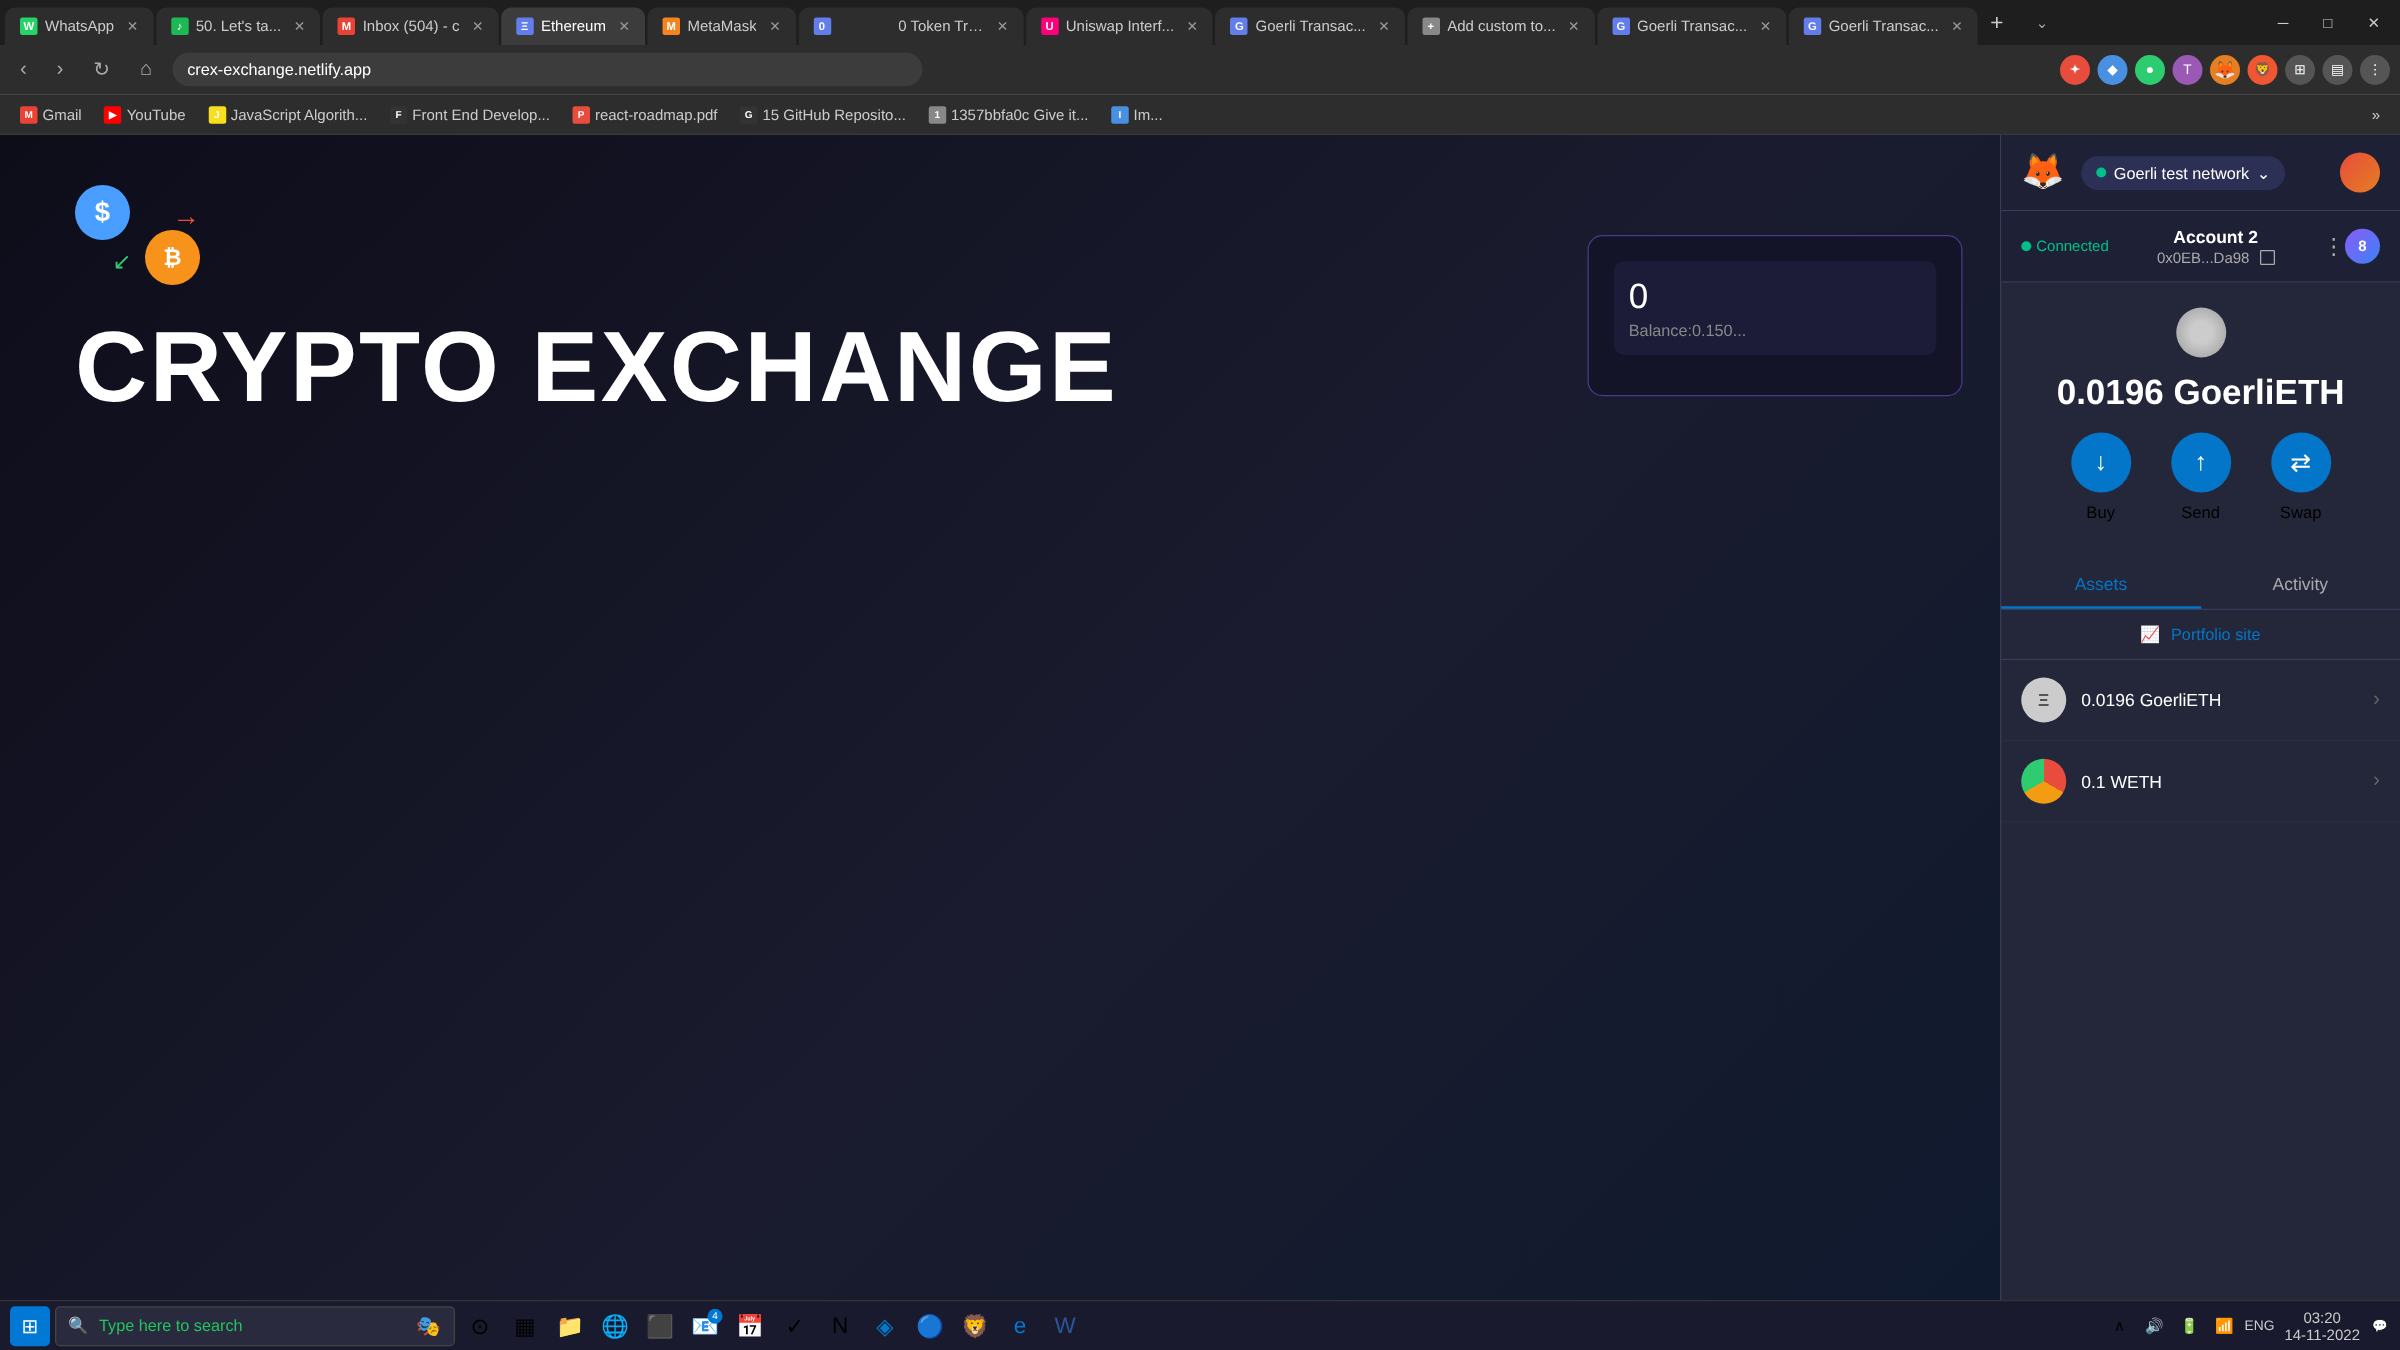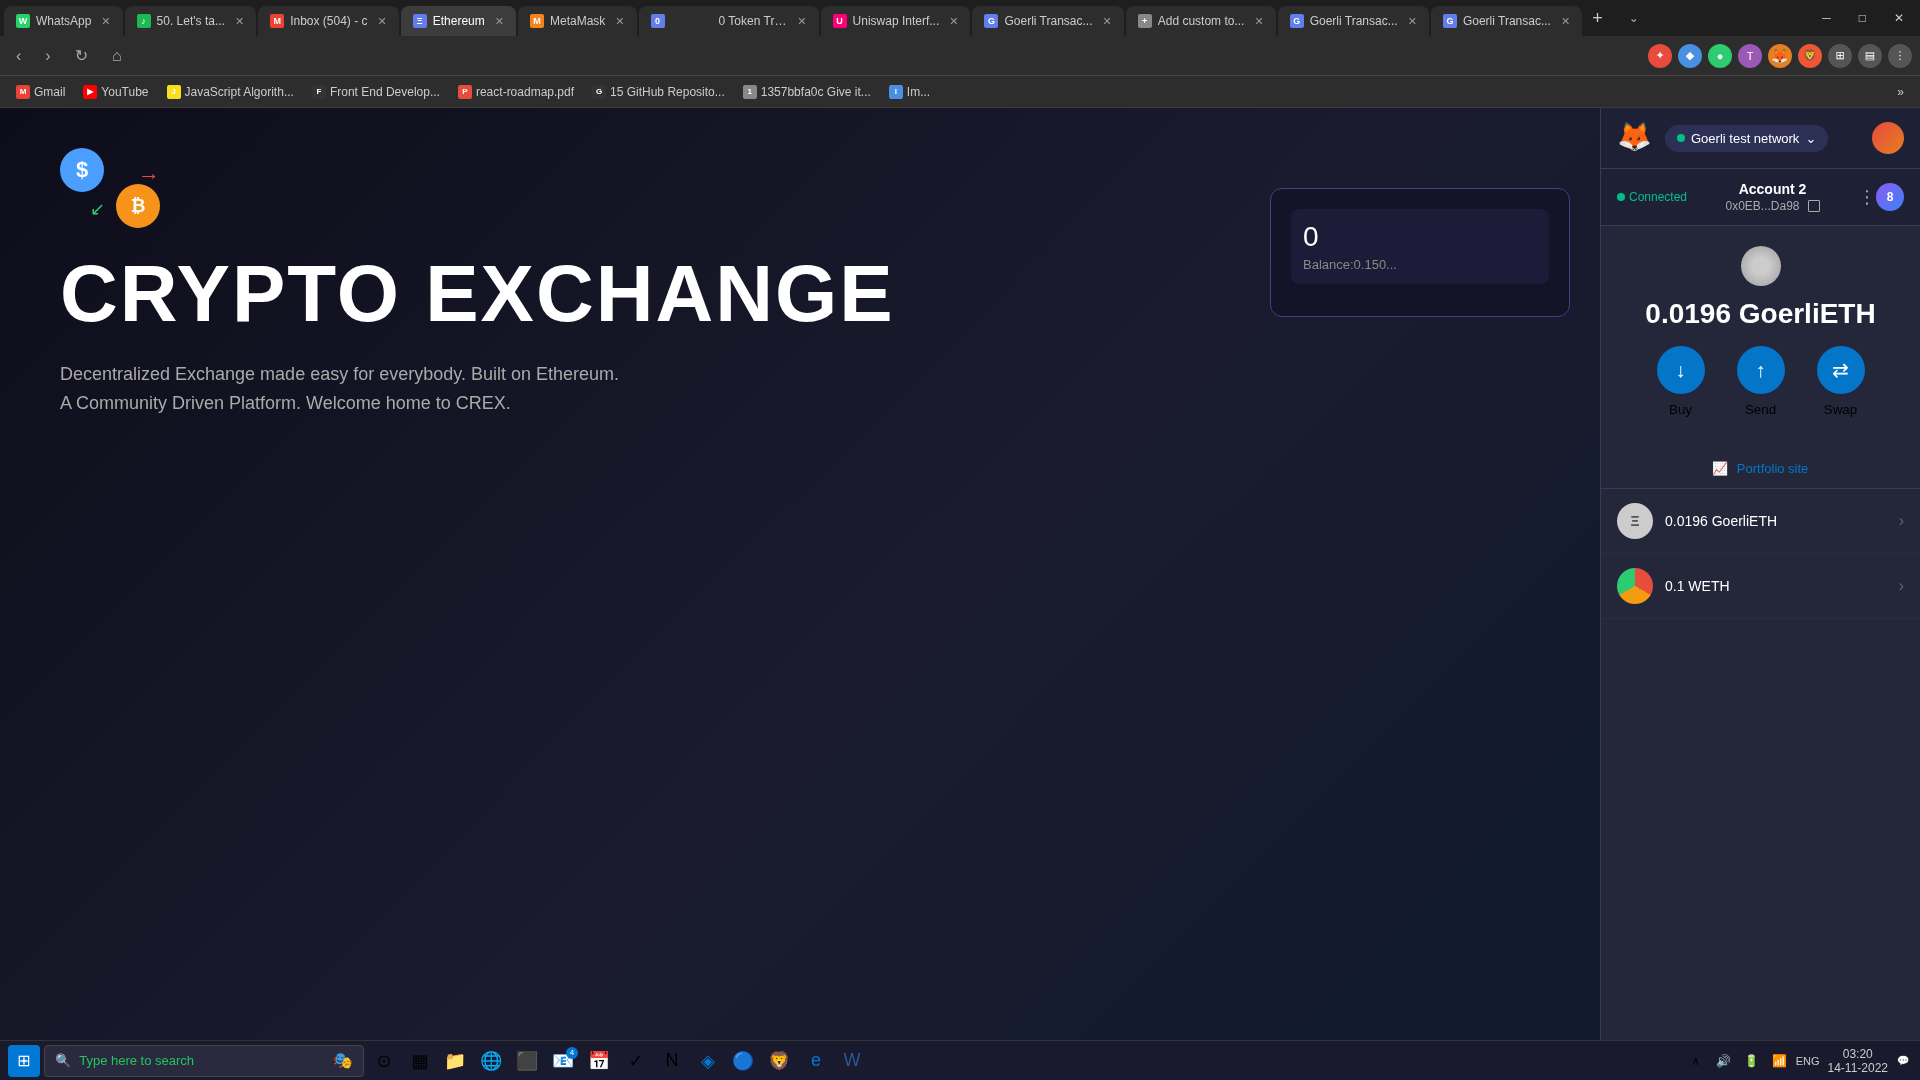--- a/index.html
+++ b/index.html
@@ -172,20 +172,21 @@
       <button class="win-btn">□</button>
       <button class="win-btn close">✕</button>
     </div>
   </div>
 
   <div class="address-bar">
     <button class="nav-btn">‹</button>
     <button class="nav-btn">›</button>
     <button class="nav-btn">↻</button>
     <button class="nav-btn">⌂</button>
+    <input class="address-input" type="text" value="crex-exchange.netlify.app" style="">
     <div class="toolbar-icons">
       <div class="toolbar-icon" style="background:#e74c3c;color:white;font-size:11px;">✦</div>
       <div class="toolbar-icon" style="background:#4a90e2;color:white;font-size:11px;">◆</div>
       <div class="toolbar-icon" style="background:#2ecc71;color:white;font-size:11px;">●</div>
       <div class="toolbar-icon" style="background:#9b59b6;color:white;font-size:11px;">T</div>
       <div class="toolbar-icon" style="background:#e67e22;color:white;font-size:14px;">🦊</div>
       <div class="toolbar-icon" style="background:#F05632;color:white;font-size:11px;">🦁</div>
       <div class="toolbar-icon" style="background:#555;color:white;font-size:11px;">⊞</div>
       <div class="toolbar-icon" style="background:#555;color:white;font-size:11px;">▤</div>
       <div class="toolbar-icon" style="background:#555;color:white;font-size:11px;">⋮</div>
@@ -238,21 +239,20 @@
     <div class="website-logo">
       <div class="logo-icon" style="width:100px;height:80px;position:relative;">
         <div class="logo-dollar">$</div>
         <div style="position:absolute;top:12px;right:0;font-size:22px;color:#e74c3c;">→</div>
         <div style="position:absolute;bottom:8px;left:30px;font-size:18px;color:#2ecc71;">↙</div>
         <div class="logo-btc">₿</div>
       </div>
     </div>
 
     <h1 class="crypto-heading">CRYPTO EXCHANGE</h1>
-    <p class="crypto-subtext">Decentralized Exchange made easy for everybody. Built on Ethereum. A Community Driven Platform. Welcome home to CREX.</p>
 
     <div class="exchange-widget">
       <div class="widget-field">
         <div class="widget-value">0</div>
         <div class="widget-balance">Balance:0.150...</div>
       </div>
     </div>
   </div>
 
   <div class="metamask-popup">
@@ -296,20 +296,24 @@
           <div class="mm-action-circle">↑</div>
           <span>Send</span>
         </button>
         <button class="mm-action-btn">
           <div class="mm-action-circle">⇄</div>
           <span>Swap</span>
         </button>
       </div>
     </div>
 
+    <div class="mm-tabs">
+      <div class="mm-tab active">Assets</div>
+      <div class="mm-tab">Activity</div>
+    </div>
 
     <div class="mm-portfolio-link">
       <span>📈</span>
       <span>Portfolio site</span>
     </div>
 
     <div class="mm-asset-list">
       <div id="asset-list-container">
           <div class="mm-asset-item">
     <div class="mm-asset-icon" style="background:#ccc;color:#555;">Ξ</div>

